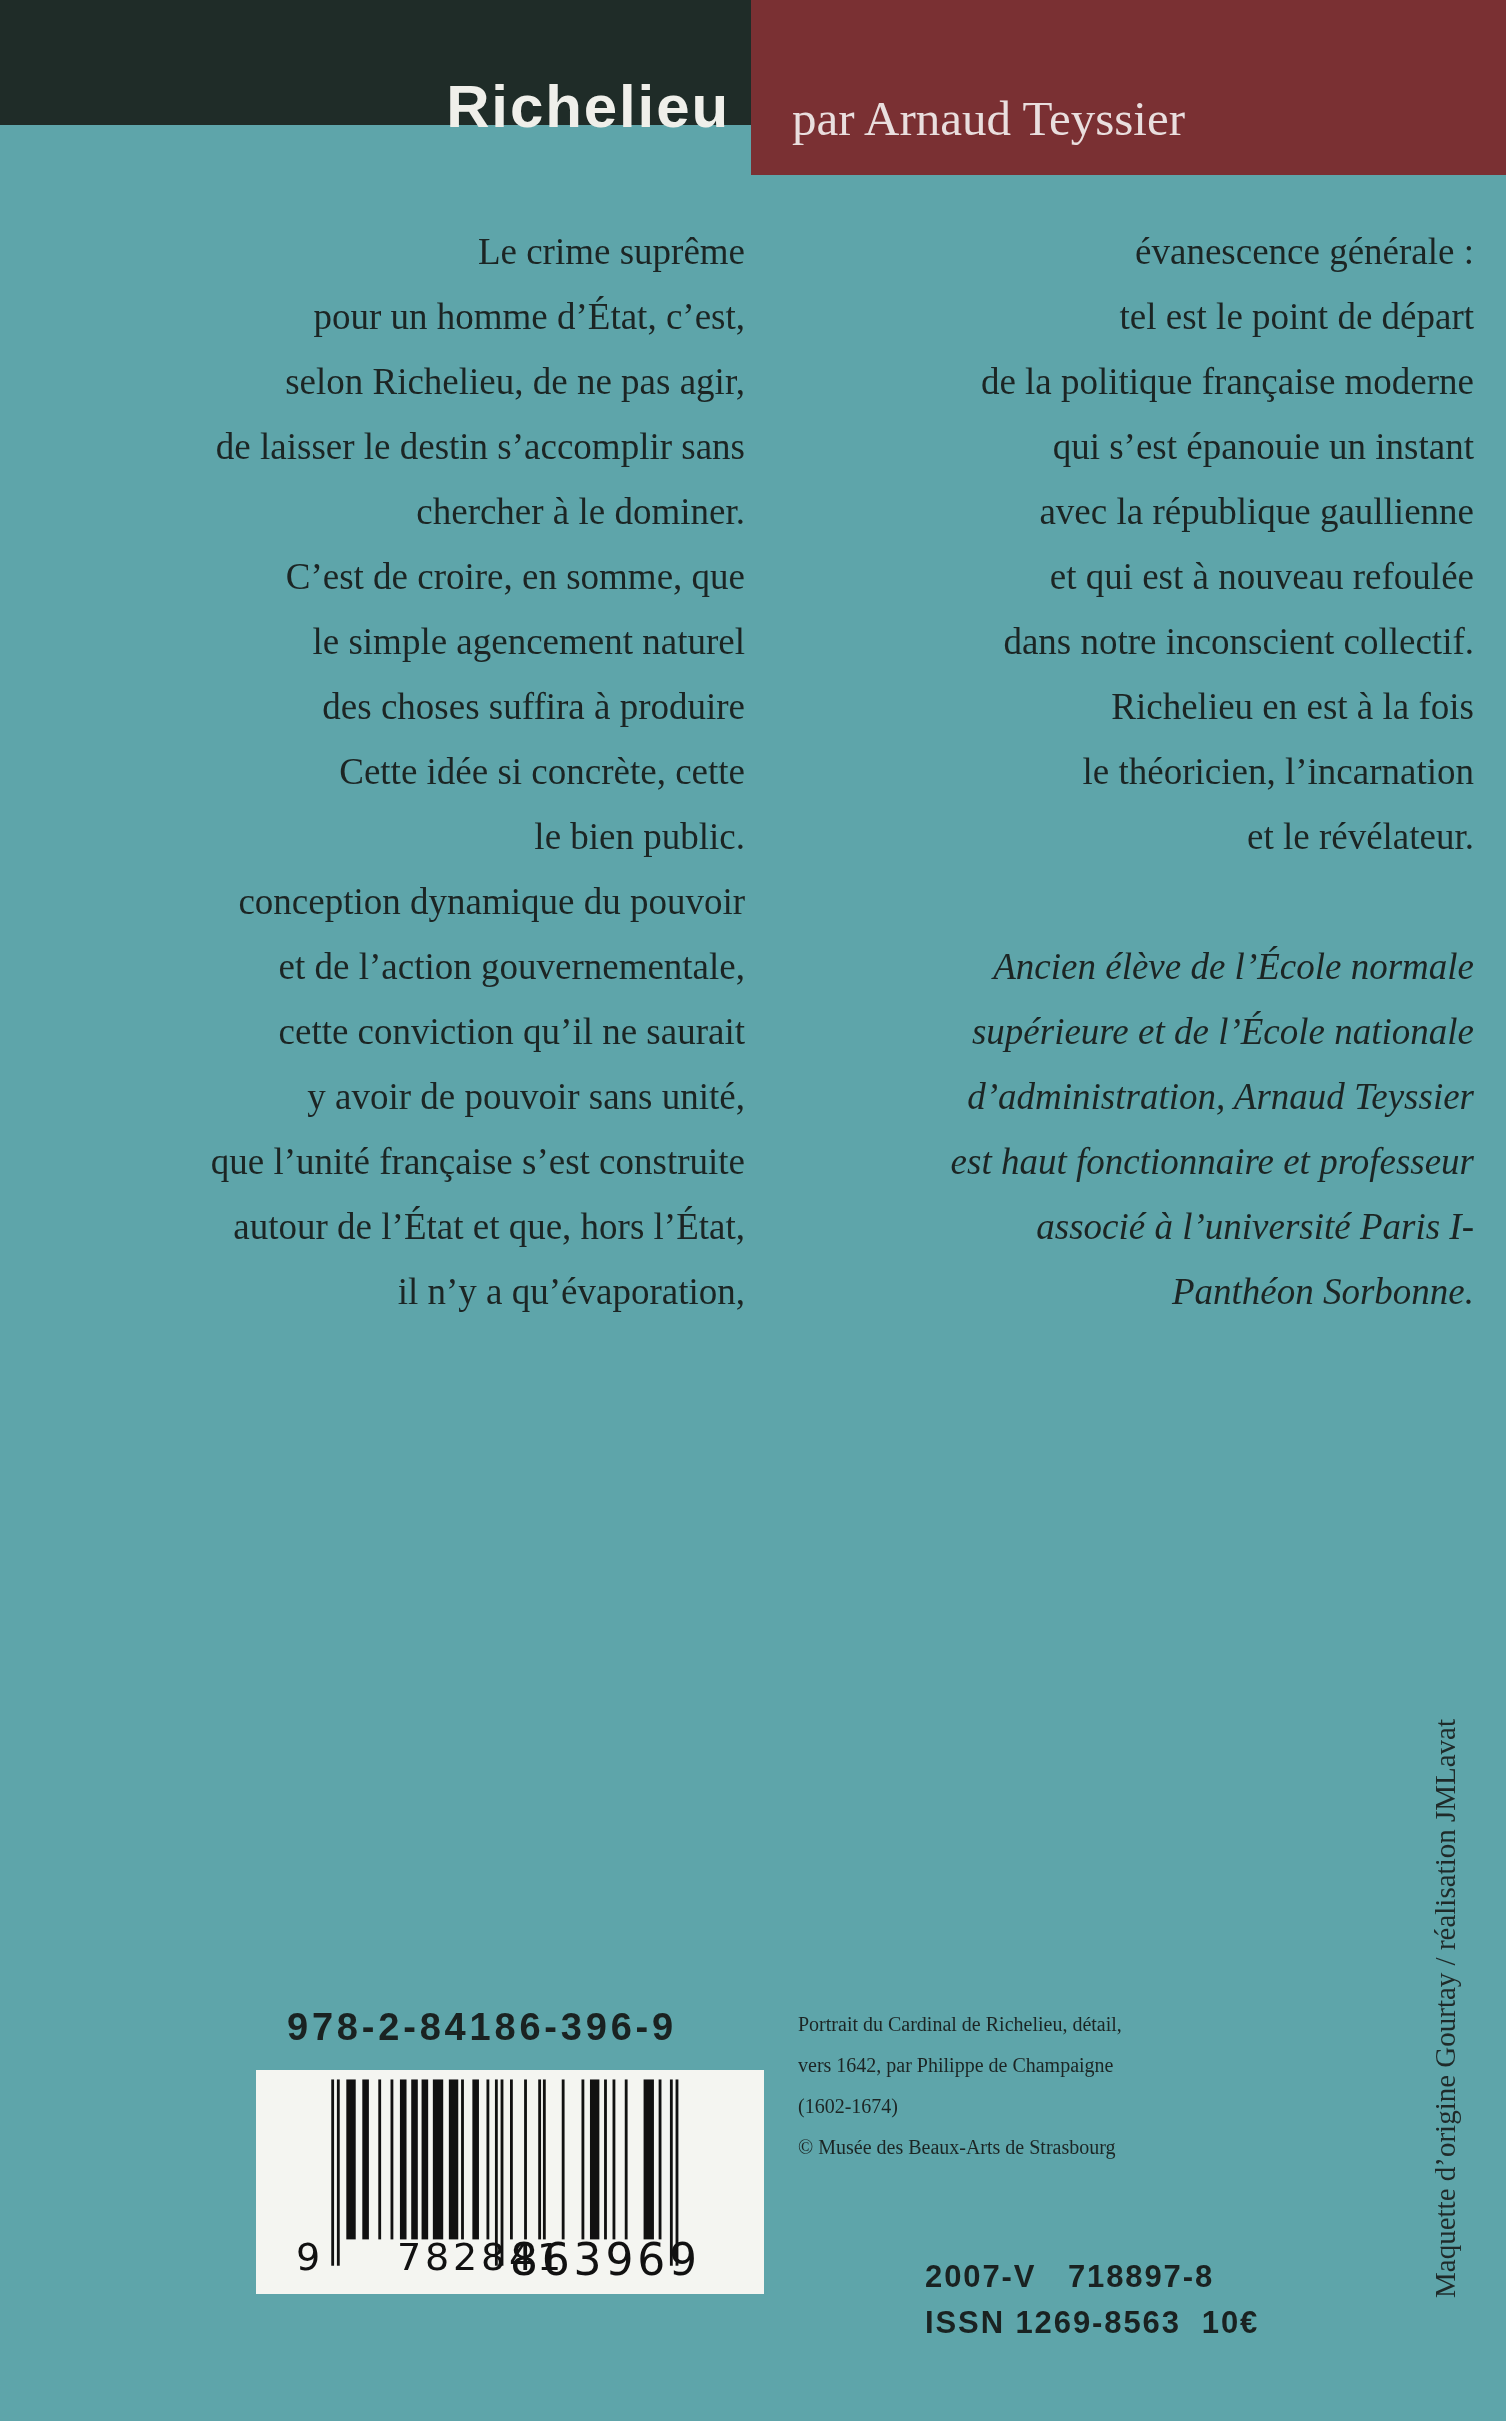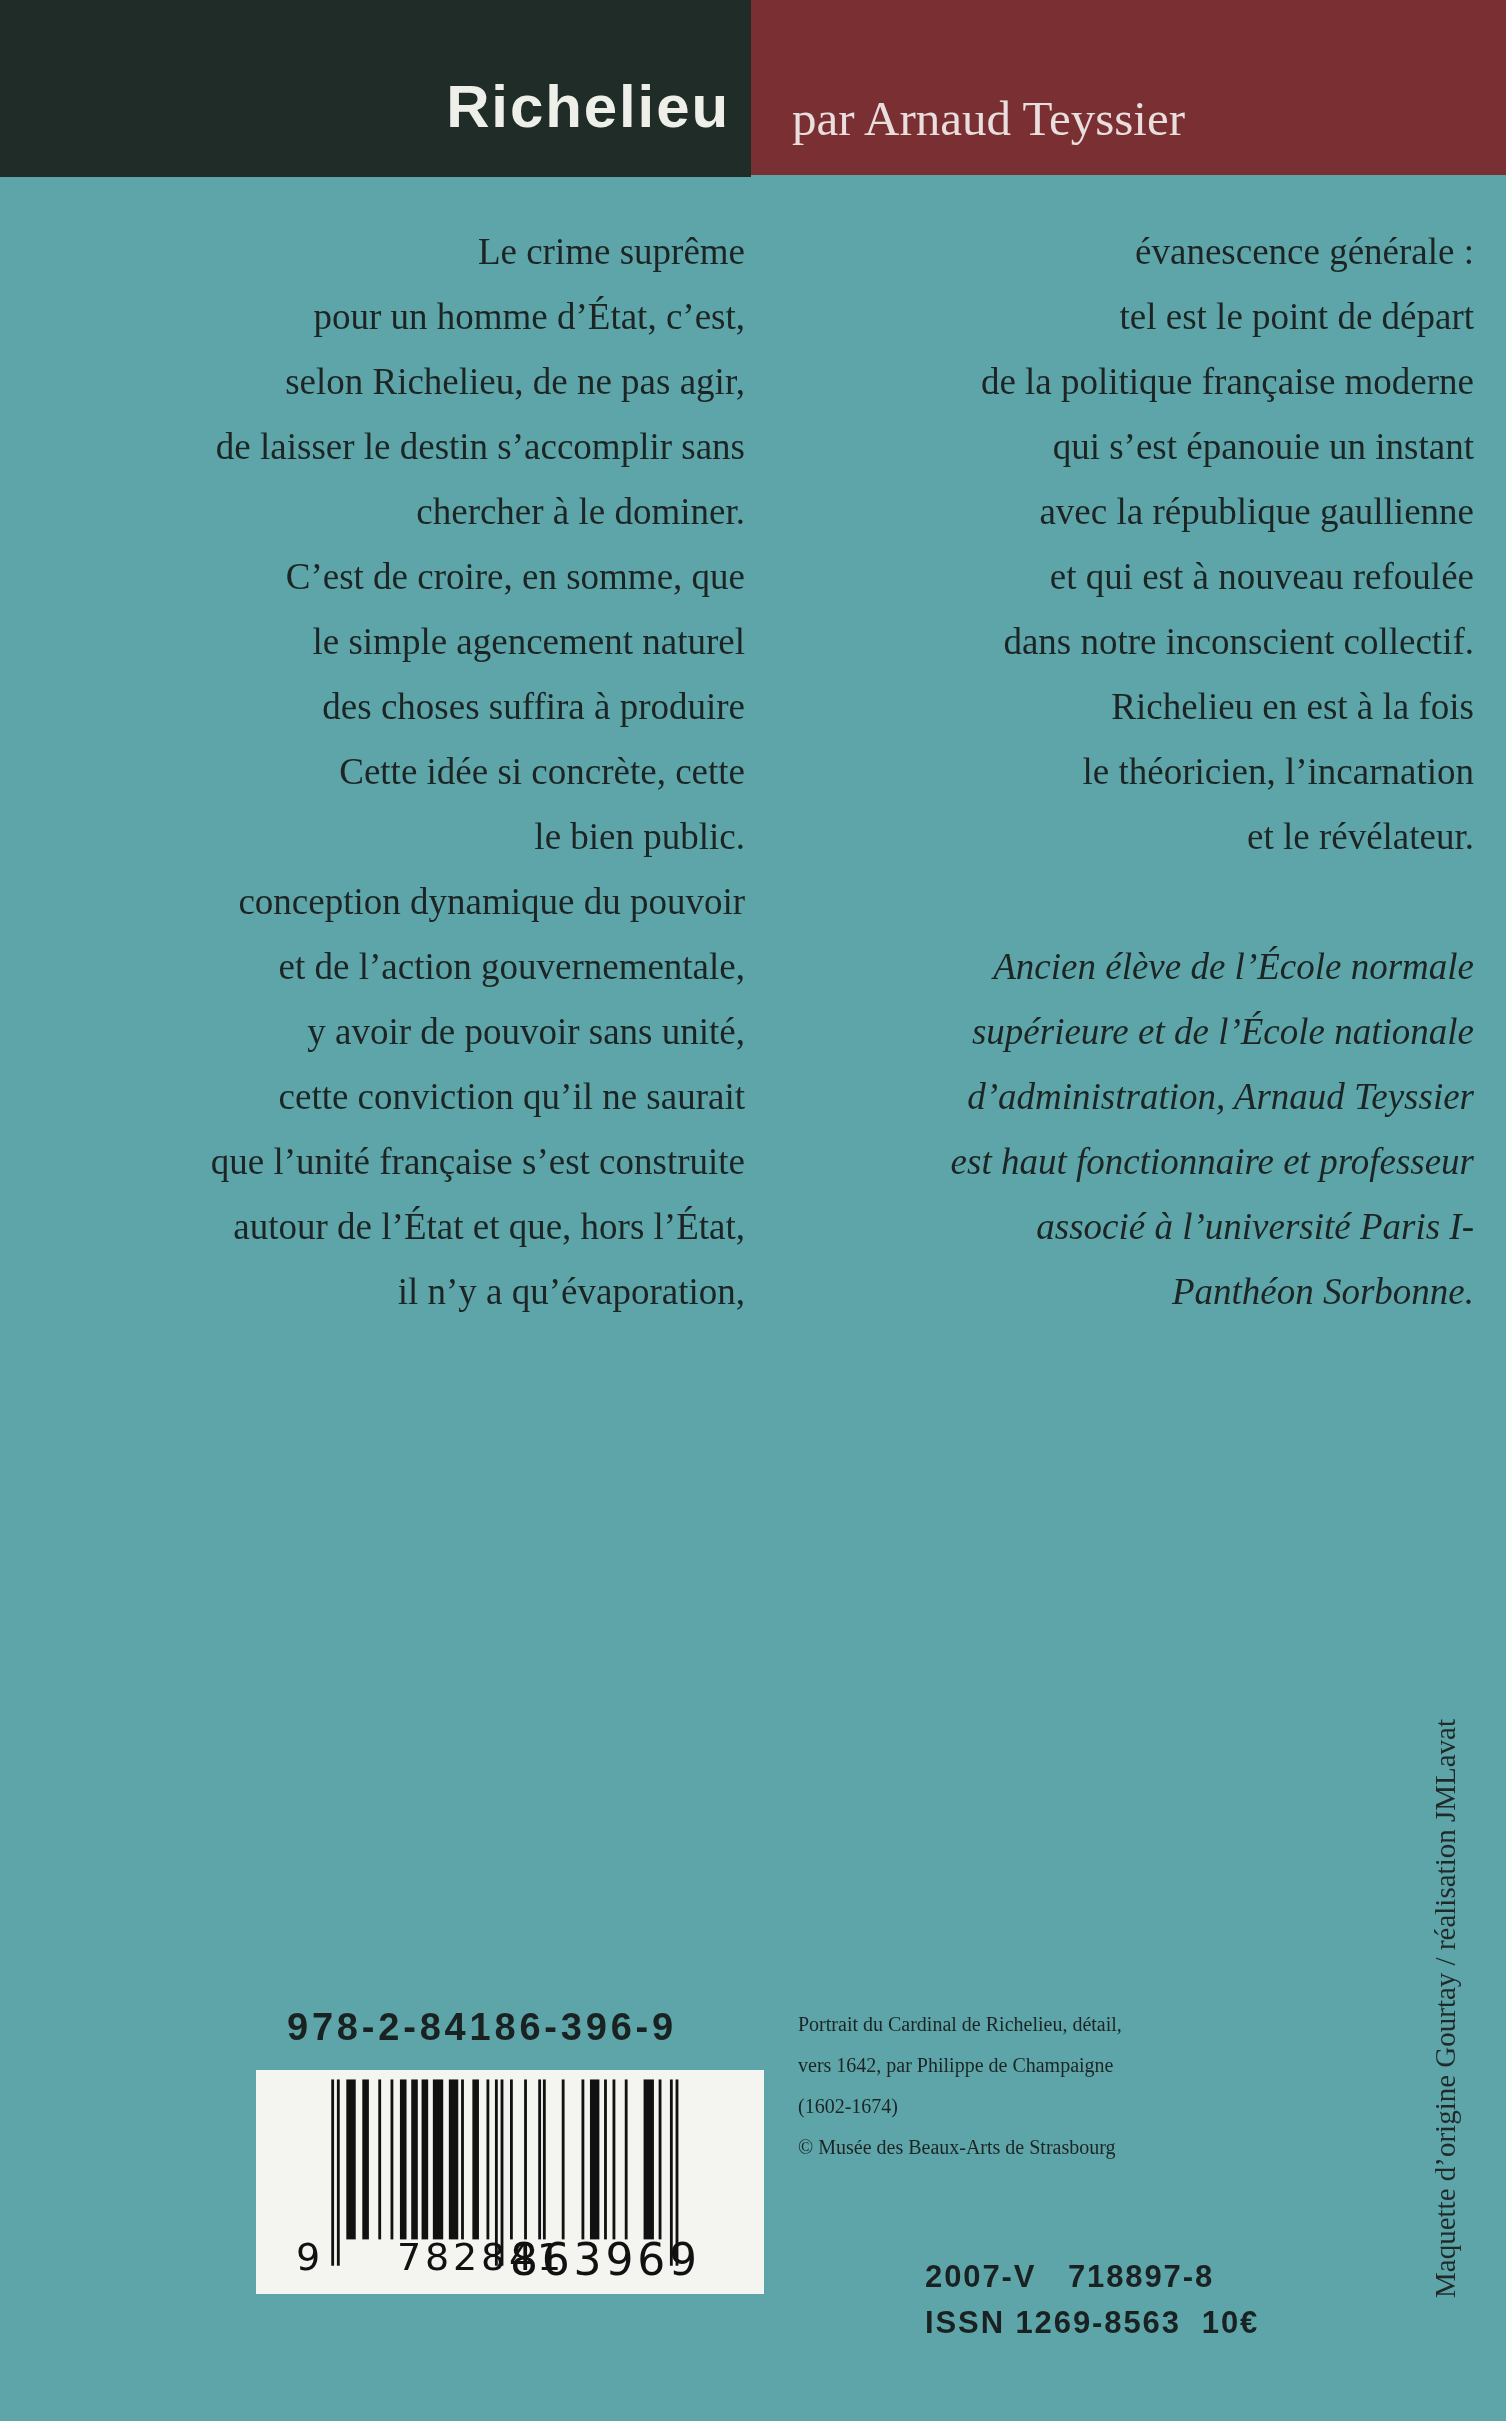--- a/index.html
+++ b/index.html
@@ -3,21 +3,21 @@
 <meta charset="utf-8">
 <style>
   html, body { margin: 0; padding: 0; }
   body {
     width: 1507px; height: 2422px; position: relative; overflow: hidden;
     background: #5ea5aa;
     font-family: "Liberation Serif", "DejaVu Serif", serif;
     color: #1c2524;
   }
   .header-left {
-    position: absolute; left: 0; top: 0; width: 751px; height: 177px;
+    position: absolute; left: 0; top: 0; width: 751px; height: 125px;
     background: #1f2c28;
   }
   .header-right {
     position: absolute; left: 751px; top: 0; width: 755px; height: 175px;
     background: #7a3033;
   }
   .title {
     position: absolute; right: 21px; top: 77px;
     font-family: "Liberation Sans", "DejaVu Sans", sans-serif;
     font-weight: bold; font-size: 60px; letter-spacing: 1.9px;
@@ -90,22 +90,22 @@
   <span class="line">selon Richelieu, de ne pas agir,</span>
   <span class="line">de laisser le destin s’accomplir sans</span>
   <span class="line">chercher à le dominer.</span>
   <span class="line">C’est de croire, en somme, que</span>
   <span class="line">le simple agencement naturel</span>
   <span class="line">des choses suffira à produire</span>
   <span class="line">Cette idée si concrète, cette</span>
   <span class="line">le bien public.</span>
   <span class="line">conception dynamique du pouvoir</span>
   <span class="line">et de l’action gouvernementale,</span>
+  <span class="line">cette conviction qu’il ne saurait</span>
   <span class="line">y avoir de pouvoir sans unité,</span>
-  <span class="line">cette conviction qu’il ne saurait</span>
   <span class="line">que l’unité française s’est construite</span>
   <span class="line">autour de l’État et que, hors l’État,</span>
   <span class="line">il n’y a  qu’évaporation,</span>
 </div>
 
 <div class="col-right">
   <span class="line">évanescence générale :</span>
   <span class="line">tel est le point de départ</span>
   <span class="line">de la politique française moderne</span>
   <span class="line">qui s’est épanouie un instant</span>

